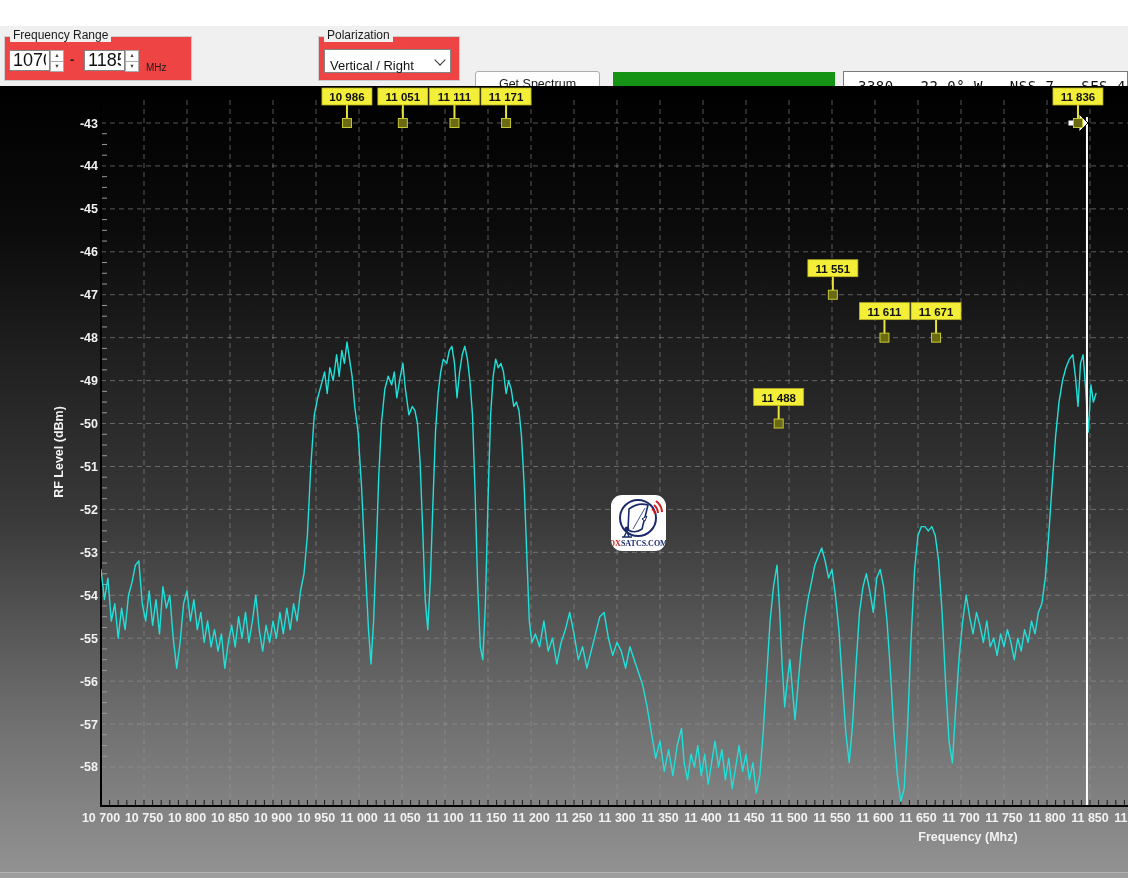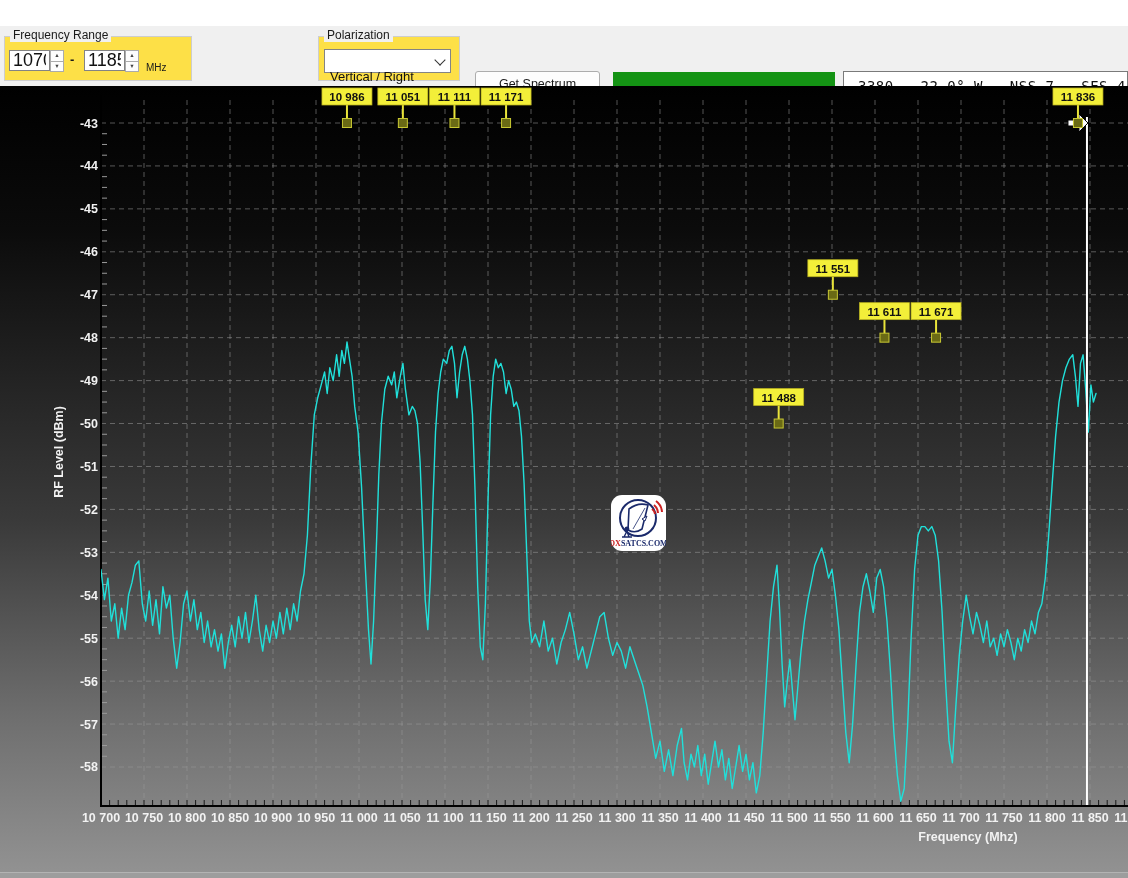--- a/index.html
+++ b/index.html
@@ -3,28 +3,28 @@
 <meta charset="utf-8">
 <style>
   html,body{margin:0;padding:0;background:#555;font-family:"Liberation Sans",sans-serif;}
   .window{position:relative;width:1128px;height:878px;overflow:hidden;background:#fff;}
   
   .titlebar{position:absolute;left:0;top:0;width:100%;height:26px;background:#fbfbfb;}
   .titlebar .app-icon{position:absolute;left:8px;top:4px;width:18px;height:18px;}
   .titlebar .title-text{position:absolute;left:31px;top:6px;font-size:12.5px;color:#444;}
   
   .toolbar{position:absolute;left:0;top:26px;width:100%;height:60px;background:#f0f0f0;border-bottom:1px solid #cfcfcf;}
-  .group{position:absolute;border:1px solid #cdcdcd;background:#fde047;}
+  .group{position:absolute;border:1px solid #cdcdcd;background:#ef4444;}
   .group .glabel{position:absolute;top:-9px;left:5px;background:#f0f0f0;padding:0 3px;font-size:12px;color:#1a1a1a;white-space:nowrap;}
   .tb-input{position:absolute;height:21px;border:1px solid #848484;background:#fff;font-size:18px;font-family:Liberation Sans, sans-serif;padding:0 3px;box-sizing:border-box;color:#111;}
   .spinner{position:absolute;width:14px;height:21px;display:flex;flex-direction:column;}
   .spinner .sp{flex:1;border:1px solid #ababab;background:#fdfdfd;font-size:5.5px;line-height:8px;text-align:center;color:#444;padding:0;margin:0 0 -1px 0;}
   .unit-label{position:absolute;font-size:10px;color:#1a1a1a;top:25px;}
   .dash-label{position:absolute;font-size:13px;font-weight:bold;color:#1a1a1a;top:16px;}
-  .combo{position:absolute;border:1px solid #848484;background:#fff;font-size:13px;color:#111;padding:19px 20px 0 5px;box-sizing:border-box;}
+  .combo{position:absolute;border:1px solid #848484;background:#fff;font-size:13px;color:#111;padding:8px 20px 0 5px;box-sizing:border-box;}
   .combo .chev{position:absolute;right:6px;top:6px;width:7px;height:7px;border-right:1.5px solid #333;border-bottom:1.5px solid #333;transform:rotate(45deg);}
   .push-button{position:absolute;left:475px;top:45px;width:123px;height:27px;background:#fdfdfd;border:1px solid #adadad;border-radius:3px;font-size:12.5px;color:#1a1a1a;text-align:center;line-height:25px;}
   .progress{position:absolute;left:613px;top:46px;width:222px;height:21px;background:#149314;}
   .status-box{position:absolute;left:843px;top:45px;width:285px;height:30px;background:#fff;border:1px solid #7a7a7a;box-sizing:border-box;font-family:"DejaVu Sans Mono","Liberation Mono",monospace;font-size:14px;color:#111;line-height:28px;padding-left:14px;letter-spacing:0.5px;white-space:pre;}
   
   .chart{position:absolute;left:0;top:86px;width:1128px;height:792px;
          background:linear-gradient(180deg,#000 0%,#0b0b0b 18%,#3a3a3a 55%,#6f6f6f 80%,#939393 100%);}
   .chart svg{position:absolute;left:0;top:0;}
   .bottom-edge{position:absolute;left:0;bottom:0;width:100%;height:5px;background:#9d9d9d;border-top:1px solid #b3b3b3;}
   .logo{position:absolute;left:611px;top:409px;width:55px;height:56px;background:#fff;border-radius:11px;}

